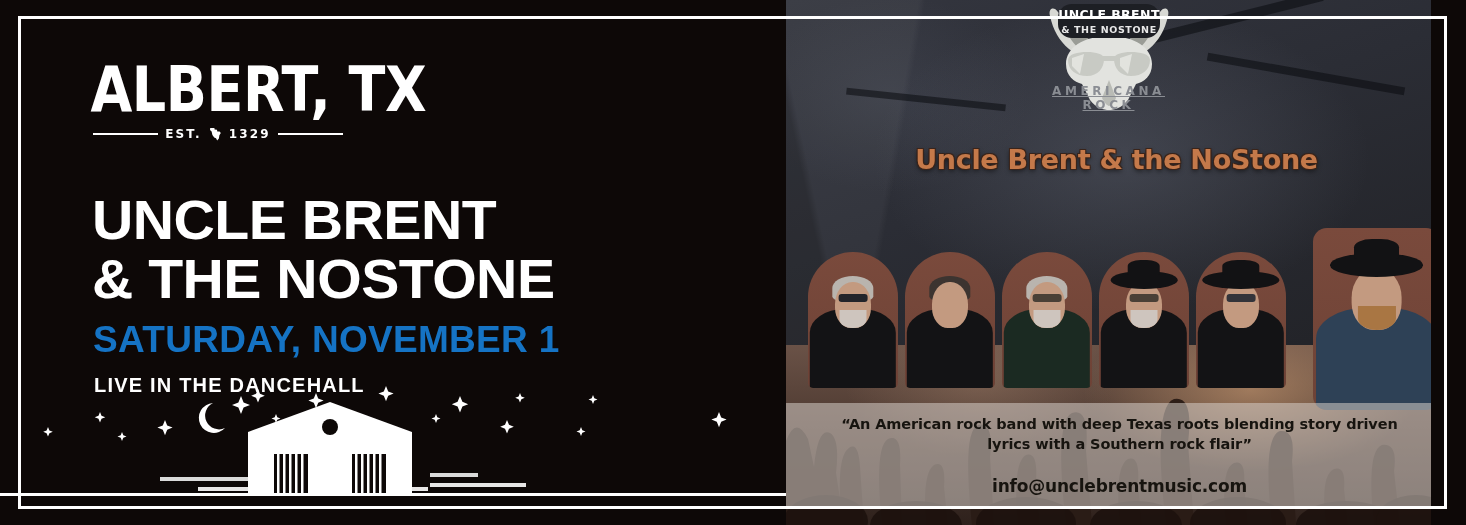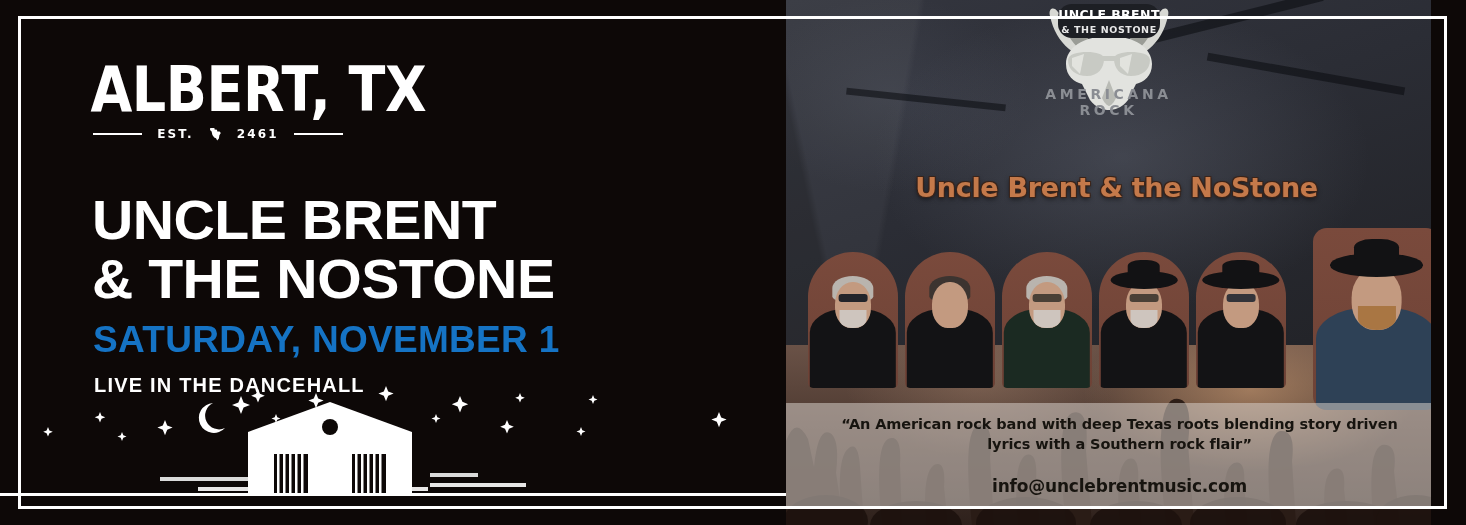--- a/index.html
+++ b/index.html
@@ -51,21 +51,21 @@
     font-family: "DejaVu Sans", sans-serif;
     transform: scaleY(1.18) scaleX(1.02);
     transform-origin: center top;
     white-space: nowrap;
   }
   .logo-sub {
     margin-top: 16px;
     display: flex;
     align-items: center;
     justify-content: center;
-    gap: 15px;
+    gap: 7px;
   }
   .logo-rule {
     height: 2px;
     background: #ffffff;
     flex: 1 1 auto;
     min-width: 14px;
   }
   .logo-est, .logo-year {
     color: #ffffff;
     font-size: 12px;
@@ -208,45 +208,45 @@
     top: 2px;
     width: 170px;
     height: 122px;
     z-index: 9;
     text-align: center;
   }
   .band-logo svg { display: block; margin: 0 auto; }
   .logo-tagline {
     position: absolute;
     left: 0; right: 0;
-    bottom: 6px;
+    bottom: 12px;
     color: #8a8d93;
-    font-size: 14px;
+    font-size: 12px;
     font-weight: 700;
     letter-spacing: 3.6px;
     font-family: "DejaVu Sans", sans-serif;
+    text-decoration: underline;
   }
 
   
   .poster-band-name {
     position: absolute;
     left: 16px; right: 0;
     top: 144px;
     text-align: center;
     color: #c4794a;
     font-size: 27px;
     font-weight: 700;
     font-family: "DejaVu Sans", sans-serif;
     letter-spacing: -0.3px;
     z-index: 9;
     text-shadow:
       -1px -1px 0 #3a241a, 1px -1px 0 #3a241a,
       -1px 1px 0 #3a241a, 1px 1px 0 #3a241a,
       0 2px 5px rgba(0,0,0,0.65);
-    margin-top: 28px;
   }
   .poster-headline {
     position: absolute;
     left: 0; right: 0;
     top: 178px;
     text-align: center;
     color: #ffffff;
     font-size: 47px;
     font-family: "Liberation Serif", serif;
     font-weight: 400;
@@ -379,21 +379,21 @@
     <div class="logo-lockup">
       <div class="logo-word">ALBERT, TX</div>
       <div class="logo-sub">
         <span class="logo-rule"></span>
         <span class="logo-est">EST.</span>
         <span class="tx-shape">
           <svg width="13" height="14" viewBox="0 0 13 14">
             <path d="M1.2 1.1 L5.4 0.9 L5.6 2.6 L8.0 2.8 L8.3 4.6 L10.6 4.4 L11.8 6.0 L10.4 8.2 L9.9 11.6 L8.2 13.6 L7.0 11.2 L5.2 10.4 L3.4 8.0 L2.6 4.4 L1.0 3.0 Z" fill="#ffffff"></path>
           </svg>
         </span>
-        <span class="logo-year">2461</span>
+        <span class="logo-year">1329</span>
         <span class="logo-rule"></span>
       </div>
     </div>
 
     <div class="headline">
       <span>UNCLE BRENT</span>
       <span class="headline-l2">&amp; THE NOSTONE</span>
     </div>
 
     <div class="date-line">SATURDAY, NOVEMBER 1</div>

